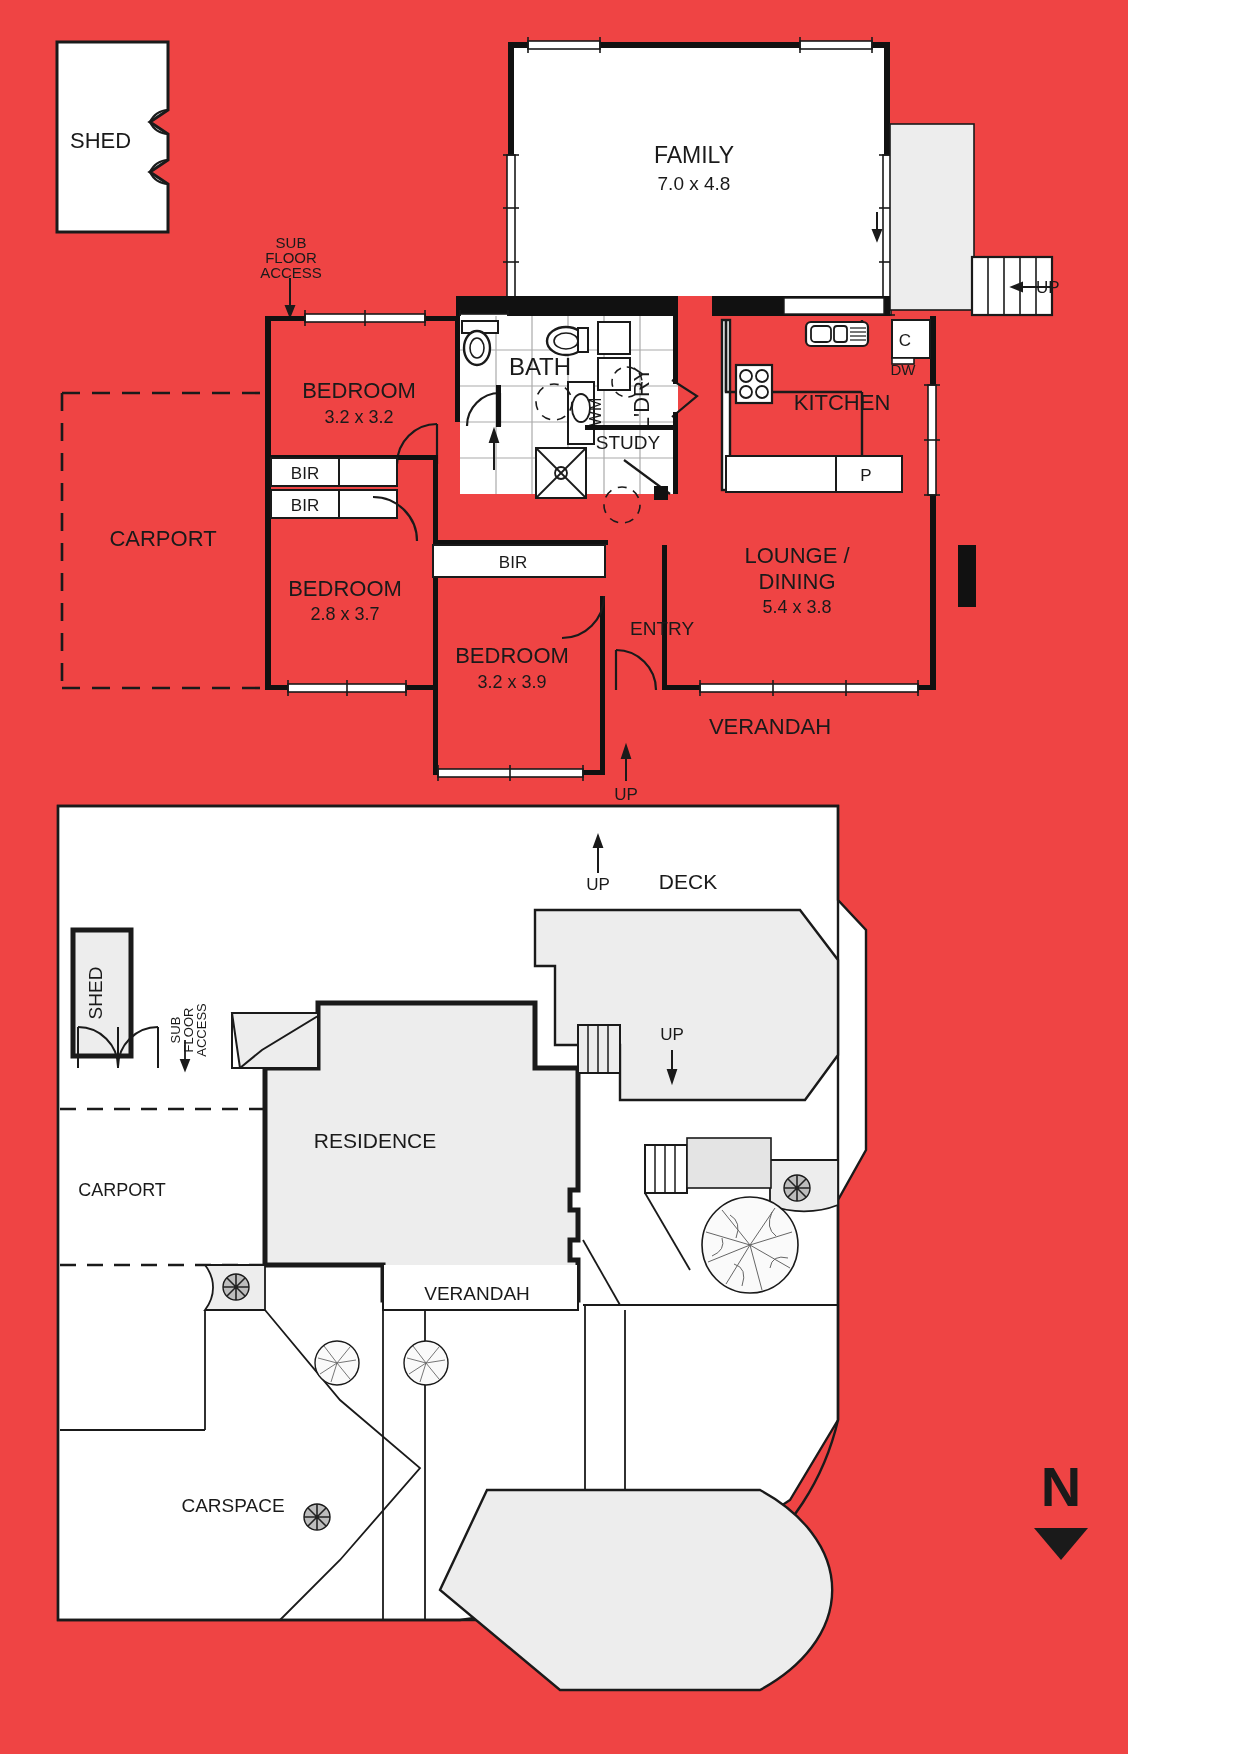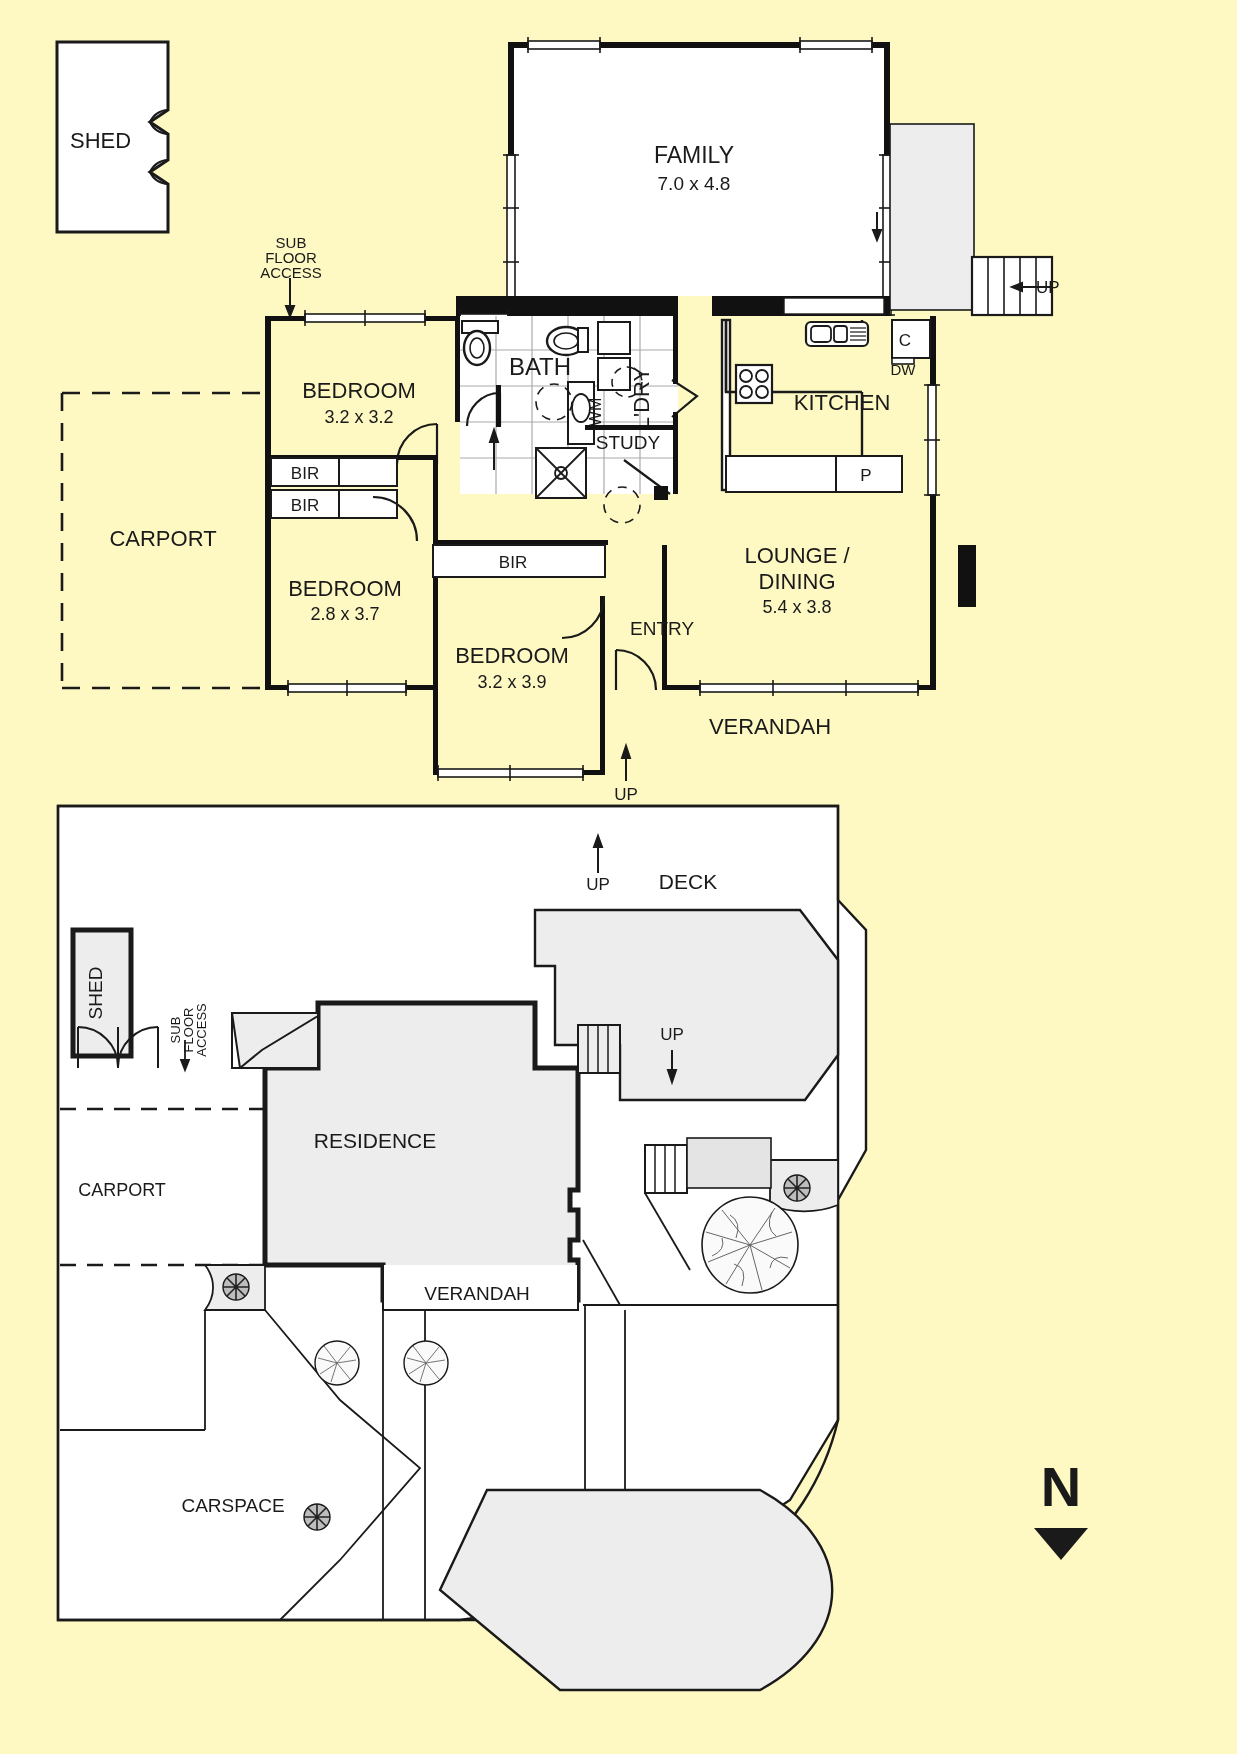--- a/index.html
+++ b/index.html
@@ -1,17 +1,17 @@
 <!DOCTYPE html>
 <html><head>
 <meta charset="utf-8">
 <style>
   html,body{margin:0;padding:0;background:#ffffff;}
   body{width:1240px;height:1754px;font-family:"Liberation Sans",sans-serif;color:#1a1a1a;}
-  #sheet{position:relative;width:1237px;height:1754px;overflow:hidden;background:#fef9c3;text-decoration:underline;}
+  #sheet{position:relative;width:1128px;height:1754px;overflow:hidden;background:#ef4444;text-decoration:underline;}
   svg{display:block;}
   .lbl{font-family:"Liberation Sans",sans-serif;fill:#1a1a1a;}
 </style>
 </head>
 <body>
 
 <div id="sheet">
 
 <svg width="1240" height="1754" viewBox="0 0 1240 1754" xmlns="http://www.w3.org/2000/svg">
 

